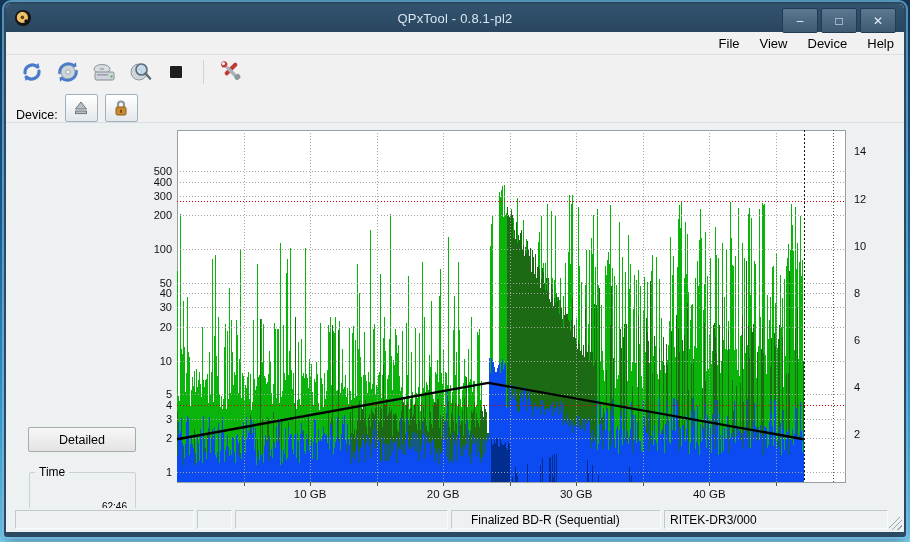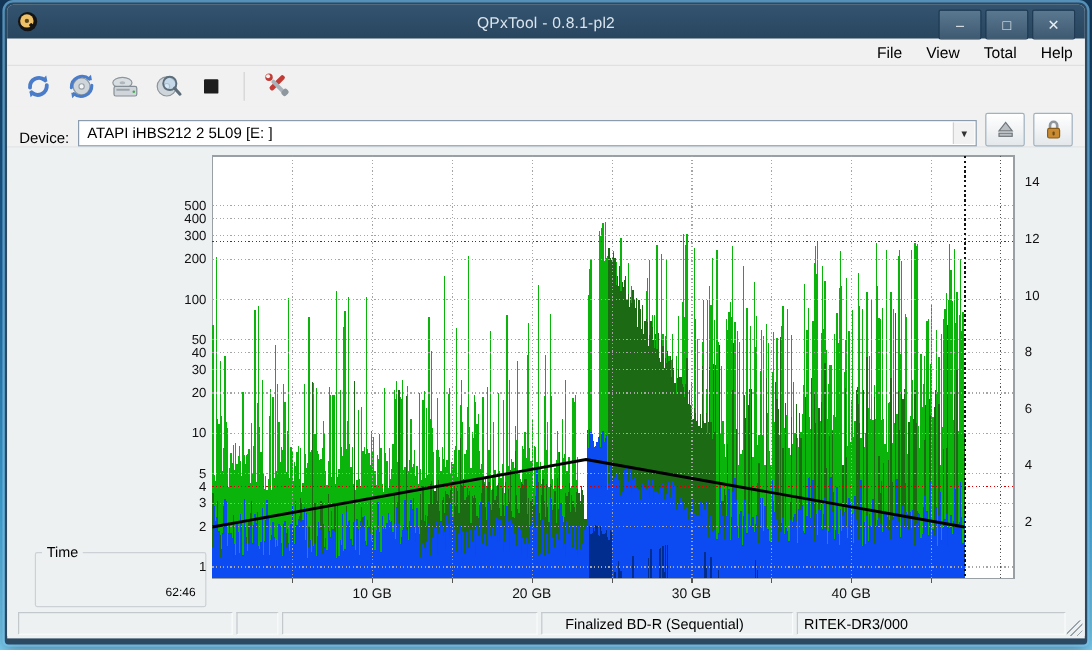--- a/index.html
+++ b/index.html
@@ -45,22 +45,22 @@
   
   .content{height:385px;position:relative;background:#eef1f2;}
   .side-frame{position:absolute;left:16px;top:1px;width:114px;height:296px;
     border:1px solid #d3d8db;border-radius:1px;}
   .swatch{position:absolute;width:16px;height:16px;border:2px solid #000;border-radius:3px;}
   .grp-name{position:absolute;font-size:12.5px;}
   .stat-row{position:absolute;left:24px;width:106px;text-align:right;font-size:12.5px;white-space:nowrap;}
   .detailed-btn{position:absolute;left:22px;top:304px;width:106px;height:23px;
     background:linear-gradient(#f7f7f7,#e3e3e3);border:1px solid #a9a9a9;border-radius:2px;
     font-size:12.5px;display:flex;align-items:center;justify-content:center;}
-  .time-group{position:absolute;left:23px;top:337px;width:105px;height:44px;
-    border:1px solid #ccd1d5;border-radius:2px;padding-left:36px;}
+  .time-group{position:absolute;left:23px;top:349px;width:105px;height:44px;
+    border:1px solid #ccd1d5;border-radius:2px;}
   .time-legend{position:absolute;top:-8px;left:5px;background:#eef1f2;padding:0 4px;font-size:12px;}
   .time-value{position:absolute;right:8px;bottom:5px;font-size:10px;}
   .chart-widget{position:absolute;left:134px;top:1px;width:748px;height:382px;}
   
   .statusbar{height:24px;position:relative;background:#eef1f2;}
   .status-panel{position:absolute;top:2px;height:19px;background:#eef1f2;
     border:1px solid #c3c8cd;border-bottom-color:#fafbfc;border-right-color:#fafbfc;
     font-size:12px;display:flex;align-items:center;padding:0 5px;box-sizing:border-box;white-space:nowrap;overflow:hidden;}
   .grip{position:absolute;right:2px;bottom:2px;width:13px;height:13px;
     background:linear-gradient(135deg,transparent 40%,#9aa4ab 40%,#9aa4ab 45%,transparent 45%,transparent 60%,#9aa4ab 60%,#9aa4ab 65%,transparent 65%,transparent 80%,#9aa4ab 80%,#9aa4ab 85%,transparent 85%);}
@@ -82,21 +82,21 @@
     <div class="win-buttons">
       <div class="win-btn">–</div>
       <div class="win-btn">□</div>
       <div class="win-btn">✕</div>
     </div>
   </div>
 
   <div class="menubar">
     <span class="menu-item">File</span>
     <span class="menu-item">View</span>
-    <span class="menu-item">Total</span>
+    <span class="menu-item">Device</span>
     <span class="menu-item">Help</span>
   </div>
 
   <div class="toolbar">
     <div class="tool-btn">
       <svg width="26" height="26" viewBox="0 0 26 26">
         <path d="M6 14 a7.5 7.5 0 0 1 12.6-6" fill="none" stroke="#4a7cc9" stroke-width="3.2" stroke-linecap="round"></path>
         <path d="M20 12 a7.5 7.5 0 0 1 -12.6 6" fill="none" stroke="#4a7cc9" stroke-width="3.2" stroke-linecap="round"></path>
         <path d="M19.5 4 l1 5 -5 -1 z" fill="#4a7cc9"></path>
           <path d="M6.5 22 l-1 -5 5 1 z" fill="#4a7cc9"></path>
@@ -141,41 +141,38 @@
         <circle cx="6.2" cy="5.4" r="3.1" fill="#c23b35"></circle>
           <circle cx="5.4" cy="4.6" r="1.7" fill="#f1f1f1"></circle>
         <rect x="12" y="6" width="3.4" height="14" rx="1.4" transform="rotate(-45 13.7 13)" fill="#aab2b9"></rect>
         <rect x="16.5" y="15.5" width="6" height="5" rx="2" transform="rotate(-45 19.5 18)" fill="#8e979e"></rect>
       </svg>
     </div>
   </div>
 
   <div class="devicebar">
     <span class="device-label">Device:</span>
-    <div class="combo">
-      <span>ATAPI   iHBS212  2     5L09 [E: ]</span>
-      <span class="combo-arrow">▼</span>
-    </div>
     <div class="sq-btn">
       <svg width="16" height="16" viewBox="0 0 16 16">
         <path d="M8 2 L13.5 9 H2.5 Z" fill="#b9bec3" stroke="#6f767c"></path>
         <rect x="2.5" y="11" width="11" height="2.6" fill="#b9bec3" stroke="#6f767c"></rect>
       </svg>
     </div>
     <div class="sq-btn">
       <svg width="16" height="18" viewBox="0 0 16 18">
         <path d="M5 8 V5.5 a3 3 0 0 1 6 0 V8" fill="none" stroke="#8f969c" stroke-width="2.2"></path>
         <rect x="3" y="8" width="10" height="8" rx="1.5" fill="#c88b31" stroke="#8a5c1b"></rect>
         <rect x="7.1" y="10.5" width="1.8" height="3.4" rx="0.9" fill="#6e4a12"></rect>
       </svg>
     </div>
   </div>
 
   <div class="content">
 
+    <div class="detailed-btn">Detailed</div>
 
     <div class="time-group">
       <span class="time-legend">Time</span>
       <span class="time-value">62:46</span>
     </div>
 
     <div class="chart-widget">
       <svg id="chart-svg" width="748" height="382">
           <rect x="37" y="6" width="668" height="352" fill="#ffffff" stroke="#98a0a6" stroke-width="1" shape-rendering="crispEdges"></rect>
           <path d="M37.5 146.7V358 M38.5 272.1V358 M39.5 276.7V358 M40.5 90.2V358 M41.5 224.8V358 M42.5 229.5V358 M43.5 176.5V358 M44.5 222.8V358 M45.5 268.2V358 M46.5 249.3V358 M47.5 172.6V358 M48.5 228.0V358 M49.5 232.6V358 M50.5 281.9V358 M51.5 265.9V358 M52.5 253.4V358 M53.5 261.7V358 M54.5 246.9V358 M55.5 267.9V358 M56.5 245.3V358 M57.5 262.8V358 M58.5 256.2V358 M59.5 248.0V358 M60.5 260.1V358 M61.5 272.9V358 M62.5 202.6V358 M63.5 255.5V358 M64.5 262.6V358 M65.5 255.5V358 M66.5 254.6V358 M67.5 250.0V358 M68.5 278.9V358 M69.5 228.4V358 M70.5 271.1V358 M71.5 247.8V358 M72.5 134.7V358 M73.5 277.7V358 M74.5 211.7V358 M75.5 130.8V358 M76.5 232.2V358 M77.5 252.4V358 M78.5 192.5V358 M79.5 271.0V358 M80.5 283.3V358 M81.5 272.4V358 M82.5 284.7V358 M83.5 274.9V358 M84.5 222.8V358 M85.5 200.2V358 M86.5 284.7V358 M87.5 206.6V358 M88.5 274.7V358 M89.5 163.6V358 M90.5 268.5V358 M91.5 196.2V358 M92.5 228.0V358 M93.5 260.8V358 M94.5 248.4V358 M95.5 251.0V358 M96.5 196.4V358 M97.5 210.9V358 M98.5 269.0V358 M99.5 234.8V358 M100.5 124.5V358 M101.5 274.2V358 M102.5 248.7V358 M103.5 252.1V358 M104.5 276.8V358 M105.5 261.3V358 M106.5 264.0V358 M107.5 253.0V358 M108.5 247.8V358 M109.5 275.3V358 M110.5 249.6V358 M111.5 286.2V358 M112.5 278.2V358 M113.5 196.4V358 M114.5 254.7V358 M115.5 265.6V358 M116.5 261.9V358 M117.5 140.4V358 M118.5 252.8V358 M119.5 251.4V358 M120.5 269.4V358 M121.5 195.4V358 M122.5 237.8V358 M123.5 199.7V358 M124.5 251.9V358 M125.5 254.1V358 M126.5 259.5V358 M127.5 258.4V358 M128.5 249.5V358 M129.5 226.9V358 M130.5 237.9V358 M131.5 268.6V358 M132.5 279.9V358 M133.5 259.8V358 M134.5 198.8V358 M135.5 205.3V358 M136.5 273.7V358 M137.5 204.9V358 M138.5 204.9V358 M139.5 279.3V358 M140.5 118.6V358 M141.5 273.3V358 M142.5 266.7V358 M143.5 201.0V358 M144.5 248.7V358 M145.5 255.6V358 M146.5 148.6V358 M147.5 135.2V358 M148.5 250.5V358 M149.5 226.5V358 M150.5 123.9V358 M151.5 246.1V358 M152.5 264.8V358 M153.5 248.6V358 M154.5 279.3V358 M155.5 265.5V358 M156.5 284.7V358 M157.5 275.8V358 M158.5 218.0V358 M159.5 274.9V358 M160.5 281.8V358 M161.5 215.1V358 M162.5 251.9V358 M163.5 248.6V358 M164.5 254.2V358 M165.5 123.7V358 M166.5 250.1V358 M167.5 253.8V358 M168.5 263.5V358 M169.5 235.0V358 M170.5 252.9V358 M171.5 240.3V358 M172.5 268.3V358 M173.5 280.5V358 M174.5 254.9V358 M175.5 258.1V358 M176.5 237.8V358 M177.5 249.5V358 M178.5 279.0V358 M179.5 286.2V358 M180.5 199.0V358 M181.5 253.5V358 M182.5 260.1V358 M183.5 282.8V358 M184.5 249.3V358 M185.5 275.2V358 M186.5 267.2V358 M187.5 245.6V358 M188.5 200.9V358 M189.5 208.2V358 M190.5 193.4V358 M191.5 261.4V358 M192.5 280.5V358 M193.5 207.0V358 M194.5 208.8V358 M195.5 192.7V358 M196.5 267.3V358 M197.5 265.5V358 M198.5 222.0V358 M199.5 197.4V358 M200.5 268.8V358 M201.5 259.0V358 M202.5 224.9V358 M203.5 265.0V358 M204.5 262.7V358 M205.5 251.3V358 M206.5 272.9V358 M207.5 264.4V358 M208.5 279.7V358 M209.5 203.6V358 M210.5 266.6V358 M211.5 276.1V358 M212.5 209.1V358 M213.5 201.9V358 M214.5 274.2V358 M215.5 216.4V358 M216.5 271.8V358 M217.5 139.9V358 M218.5 225.2V358 M219.5 168.7V358 M220.5 232.9V358 M221.5 253.0V358 M222.5 287.3V358 M223.5 251.2V358 M224.5 207.8V358 M225.5 250.6V358 M226.5 257.2V358 M227.5 268.5V358 M228.5 248.1V358 M229.5 258.2V358 M230.5 105.6V358 M231.5 264.9V358 M232.5 259.7V358 M233.5 204.6V358 M234.5 199.6V358 M235.5 271.0V358 M236.5 261.2V358 M237.5 262.8V358 M238.5 250.9V358 M239.5 247.5V358 M240.5 149.5V358 M241.5 273.8V358 M242.5 250.8V358 M243.5 213.5V358 M244.5 192.5V358 M245.5 227.4V358 M246.5 282.2V358 M247.5 254.7V358 M248.5 250.9V358 M249.5 214.8V358 M250.5 89.7V358 M251.5 231.6V358 M252.5 265.7V358 M253.5 236.0V358 M254.5 241.2V358 M255.5 205.2V358 M256.5 211.0V358 M257.5 229.1V358 M258.5 221.0V358 M259.5 251.6V358 M260.5 267.2V358 M261.5 263.0V358 M262.5 206.8V358 M263.5 277.8V358 M264.5 275.2V358 M265.5 280.9V358 M266.5 198.9V358 M267.5 250.7V358 M268.5 152.0V358 M269.5 284.6V358 M270.5 274.5V358 M271.5 227.7V358 M272.5 267.8V358 M273.5 280.8V358 M274.5 280.1V358 M275.5 203.9V358 M276.5 268.6V358 M277.5 274.4V358 M278.5 262.8V358 M279.5 209.2V358 M280.5 287.0V358 M281.5 270.7V358 M282.5 138.1V358 M283.5 264.0V358 M284.5 192.7V358 M285.5 279.2V358 M286.5 258.2V358 M287.5 260.8V358 M288.5 266.2V358 M289.5 231.1V358 M290.5 242.7V358 M291.5 176.8V358 M292.5 270.4V358 M293.5 275.1V358 M294.5 284.4V358 M295.5 247.9V358 M296.5 250.1V358 M297.5 236.4V358 M298.5 257.9V358 M299.5 171.5V358 M300.5 144.8V358 M301.5 249.0V358 M302.5 259.8V358 M303.5 224.9V358 M304.5 283.0V358 M305.5 247.6V358 M306.5 248.5V358 M307.5 260.7V358 M308.5 113.1V358 M309.5 264.8V358 M310.5 260.7V358 M311.5 279.4V358 M312.5 267.6V358 M313.5 206.1V358 M314.5 172.0V358 M315.5 251.3V358 M316.5 227.6V358 M317.5 282.2V358 M318.5 137.6V358 M319.5 206.2V358 M320.5 274.9V358 M321.5 283.3V358 M322.5 265.8V358 M323.5 259.1V358 M324.5 235.3V358 M325.5 252.4V358 M326.5 285.0V358 M327.5 283.2V358 M328.5 225.0V358 M329.5 257.8V358 M330.5 254.7V358 M331.5 192.9V358 M332.5 268.4V358 M333.5 257.2V358 M334.5 257.0V358 M335.5 282.7V358 M336.5 281.2V358 M337.5 207.6V358 M338.5 211.3V358 M339.5 205.2V358 M340.5 275.9V358 M341.5 257.1V358 M342.5 314.6V358 M343.5 299.8V358 M344.5 322.7V358 M345.5 302.3V358 M346.5 303.5V358 M347.5 314.4V358 M348.5 313.5V358 M350.5 122.2V358 M351.5 100.3V358 M352.5 92.2V358 M359.5 68.1V358 M360.5 72.5V358 M361.5 66.2V358 M362.5 61.9V358 M363.5 93.2V358 M364.5 61.1V358 M365.5 90.9V358 M366.5 89.3V358 M367.5 167.7V358 M368.5 120.6V358 M369.5 113.8V358 M370.5 243.0V358 M371.5 85.2V358 M372.5 158.5V358 M373.5 94.0V358 M374.5 125.4V358 M375.5 242.5V358 M376.5 117.4V358 M377.5 74.2V358 M378.5 151.8V358 M379.5 124.7V358 M380.5 136.0V358 M381.5 189.4V358 M382.5 149.8V358 M383.5 95.5V358 M384.5 253.1V358 M385.5 239.0V358 M386.5 114.5V358 M387.5 249.3V358 M388.5 267.6V358 M389.5 158.1V358 M390.5 263.3V358 M391.5 161.2V358 M392.5 240.4V358 M393.5 264.8V358 M394.5 153.7V358 M395.5 255.9V358 M396.5 252.9V358 M397.5 261.2V358 M398.5 118.2V358 M399.5 107.8V358 M400.5 246.0V358 M401.5 92.3V358 M402.5 250.3V358 M403.5 138.5V358 M404.5 249.4V358 M405.5 138.8V358 M406.5 269.7V358 M407.5 80.2V358 M408.5 245.8V358 M409.5 263.2V358 M410.5 255.3V358 M411.5 87.3V358 M412.5 154.1V358 M413.5 248.7V358 M414.5 156.4V358 M415.5 91.7V358 M416.5 264.4V358 M417.5 173.0V358 M418.5 248.4V358 M419.5 175.7V358 M420.5 154.0V358 M421.5 241.9V358 M422.5 245.6V358 M423.5 172.4V358 M424.5 255.3V358 M425.5 139.1V358 M426.5 237.6V358 M427.5 237.5V358 M428.5 127.7V358 M429.5 71.3V358 M430.5 140.2V358 M431.5 80.2V358 M432.5 71.4V358 M433.5 252.4V358 M434.5 267.9V358 M435.5 242.7V358 M436.5 194.0V358 M437.5 245.4V358 M438.5 82.6V358 M439.5 142.2V358 M440.5 250.6V358 M441.5 158.2V358 M442.5 257.1V358 M443.5 257.7V358 M444.5 261.9V358 M445.5 161.0V358 M446.5 126.4V358 M447.5 255.2V358 M448.5 199.8V358 M449.5 125.7V358 M450.5 241.8V358 M451.5 114.0V358 M452.5 129.8V358 M453.5 91.3V358 M454.5 198.8V358 M455.5 142.8V358 M456.5 243.0V358 M457.5 84.7V358 M458.5 160.7V358 M459.5 236.5V358 M460.5 237.9V358 M461.5 181.3V358 M462.5 227.0V358 M463.5 246.0V358 M464.5 256.9V358 M465.5 141.8V358 M466.5 150.8V358 M467.5 136.0V358 M468.5 128.0V358 M469.5 140.3V358 M470.5 81.3V358 M471.5 218.5V358 M472.5 144.2V358 M473.5 250.0V358 M474.5 151.8V358 M475.5 263.9V358 M476.5 161.1V358 M477.5 254.5V358 M478.5 250.9V358 M479.5 97.5V358 M480.5 223.3V358 M481.5 225.1V358 M482.5 132.8V358 M483.5 220.9V358 M484.5 252.0V358 M485.5 148.0V358 M486.5 248.1V358 M487.5 256.5V358 M488.5 111.4V358 M489.5 164.8V358 M490.5 139.5V358 M491.5 246.9V358 M492.5 238.2V358 M493.5 185.1V358 M494.5 151.1V358 M495.5 238.7V358 M496.5 156.2V358 M497.5 263.2V358 M498.5 146.3V358 M499.5 220.3V358 M500.5 162.1V358 M501.5 251.9V358 M502.5 263.8V358 M503.5 185.9V358 M504.5 152.7V358 M505.5 227.5V358 M506.5 211.0V358 M507.5 157.9V358 M508.5 236.4V358 M509.5 238.7V358 M510.5 237.1V358 M511.5 147.4V358 M512.5 130.6V358 M513.5 232.4V358 M514.5 235.2V358 M515.5 222.0V358 M516.5 133.2V358 M517.5 249.6V358 M518.5 255.1V358 M519.5 155.2V358 M520.5 245.9V358 M521.5 194.4V358 M522.5 236.7V358 M523.5 223.2V358 M524.5 241.0V358 M525.5 248.6V358 M526.5 232.3V358 M527.5 236.0V358 M528.5 221.3V358 M529.5 197.0V358 M530.5 112.5V358 M531.5 226.0V358 M532.5 151.3V358 M533.5 132.3V358 M534.5 223.4V358 M535.5 233.3V358 M536.5 223.3V358 M537.5 143.3V358 M538.5 95.2V358 M539.5 80.9V358 M540.5 104.4V358 M541.5 77.7V358 M542.5 221.5V358 M543.5 226.5V358 M544.5 153.6V358 M545.5 97.8V358 M546.5 150.2V358 M547.5 109.8V358 M548.5 167.7V358 M549.5 224.9V358 M550.5 196.0V358 M551.5 180.5V358 M552.5 179.8V358 M553.5 234.5V358 M554.5 222.1V358 M555.5 154.4V358 M556.5 223.6V358 M557.5 136.8V358 M558.5 162.0V358 M559.5 116.4V358 M560.5 85.1V358 M561.5 114.2V358 M562.5 264.1V358 M563.5 185.6V358 M564.5 159.6V358 M565.5 107.5V358 M566.5 247.4V358 M567.5 151.9V358 M568.5 244.7V358 M569.5 209.5V358 M570.5 134.4V358 M571.5 239.9V358 M572.5 226.8V358 M573.5 222.9V358 M574.5 261.9V358 M575.5 103.3V358 M576.5 131.1V358 M577.5 241.4V358 M578.5 133.7V358 M579.5 237.0V358 M580.5 248.7V358 M581.5 236.8V358 M582.5 119.3V358 M583.5 216.2V358 M584.5 172.6V358 M585.5 225.3V358 M586.5 126.1V358 M587.5 226.4V358 M588.5 197.2V358 M589.5 225.0V358 M590.5 78.3V358 M591.5 114.1V358 M592.5 141.3V358 M593.5 142.0V358 M594.5 226.4V358 M595.5 132.3V358 M596.5 225.2V358 M597.5 246.2V358 M598.5 84.1V358 M599.5 252.4V358 M600.5 212.0V358 M601.5 210.6V358 M602.5 119.4V358 M603.5 244.8V358 M604.5 133.9V358 M605.5 228.6V358 M606.5 265.3V358 M607.5 220.7V358 M608.5 89.5V358 M609.5 84.4V358 M610.5 170.7V358 M611.5 93.8V358 M612.5 228.0V358 M613.5 233.8V358 M614.5 137.4V358 M615.5 140.4V358 M616.5 254.3V358 M617.5 248.6V358 M618.5 222.3V358 M619.5 84.7V358 M620.5 192.6V358 M621.5 239.0V358 M622.5 78.7V358 M623.5 80.8V358 M624.5 79.7V358 M625.5 231.2V358 M626.5 249.6V358 M627.5 171.0V358 M628.5 215.3V358 M629.5 195.7V358 M630.5 172.9V358 M631.5 228.6V358 M632.5 143.3V358 M633.5 142.0V358 M634.5 253.8V358 M635.5 179.3V358 M636.5 129.7V358 M637.5 223.5V358 M638.5 254.4V358 M639.5 254.0V358 M640.5 150.7V358 M641.5 202.7V358 M642.5 173.7V358 M643.5 263.2V358 M644.5 154.6V358 M645.5 232.0V358 M646.5 142.1V358 M647.5 133.8V358 M648.5 120.4V358 M649.5 249.1V358 M650.5 126.0V358 M651.5 79.6V358 M652.5 100.6V358 M653.5 127.1V358 M654.5 226.0V358 M655.5 83.2V358 M656.5 144.8V358 M657.5 119.2V358 M658.5 235.2V358 M659.5 138.2V358 M660.5 92.0V358 M661.5 151.6V358 M662.5 136.1V358 M663.5 264.7V358 " stroke="#0bb40b" stroke-width="1" fill="none" shape-rendering="crispEdges"></path>

